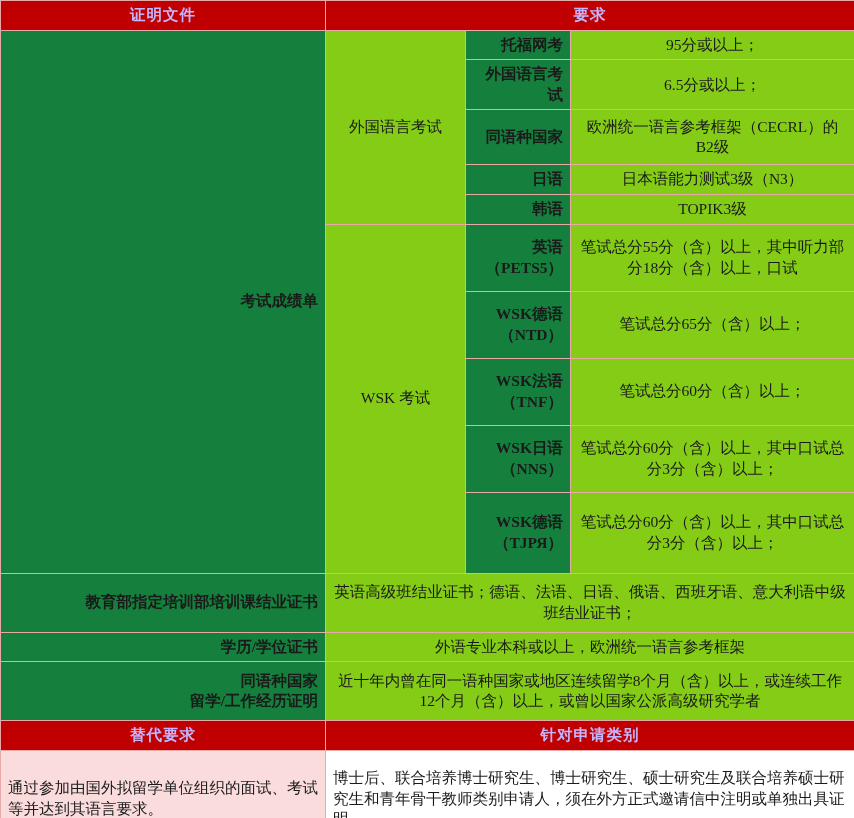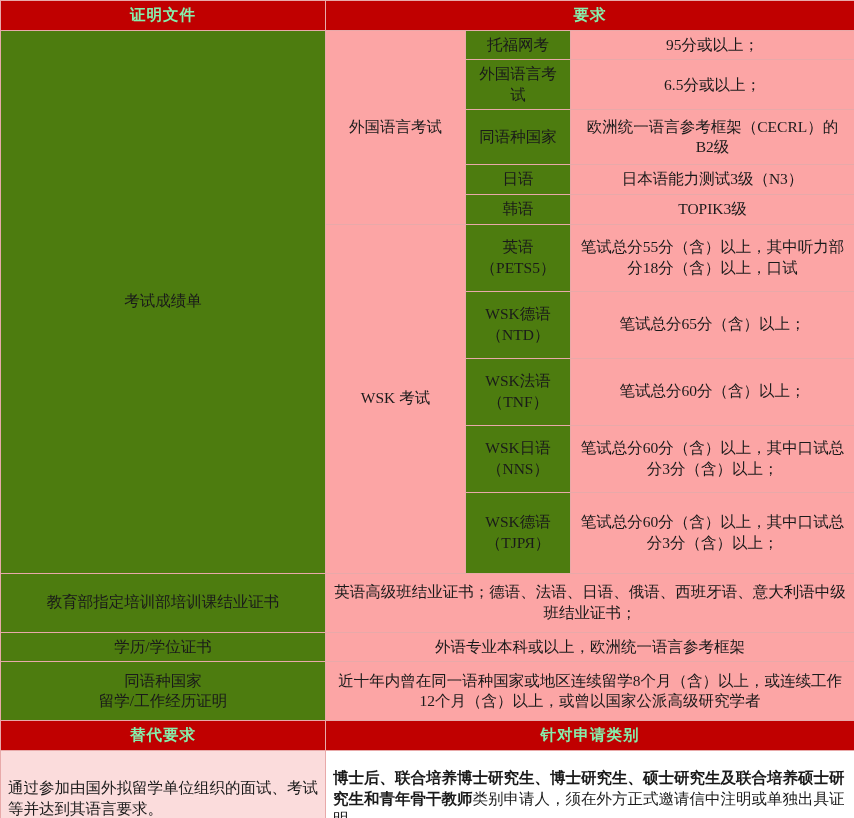--- a/index.html
+++ b/index.html
@@ -67,50 +67,51 @@
   table.doc td, table.doc th {
     border: 1px solid #e8a9a9;
     padding: 4px 7px;
     font-size: 15.5px;
     line-height: 1.33;
     vertical-align: middle;
     background-clip: padding-box;
   }
   .hdr {
     background: #c00000;
-    color: #86efac;
+    color: #c4b5fd;
     font-weight: bold;
     text-align: center;
     font-size: 17px;
     letter-spacing: 1px;
     border: 1px solid #c00000;
     padding: 5px 4px;
   }
   .pink {
-    background: #4d7c0f;
-    text-align: center;
+    background: #15803d;
+    text-align: right;
+    font-weight: bold;
   }
   .pink-left {
     background: #fbdcdc;
     text-align: left;
   }
   .white {
-    background: #fca5a5;
+    background: #84cc16;
     text-align: center;
   }
   .white-left {
     background: #ffffff;
     text-align: left;
   }
   .bigcell {
     font-size: 16px;
   }
   .ctr { text-align: center; margin-left: 44px; }
   .lft { text-align: center; }
-  b { font-weight: bold; }
+  b { font-weight: normal; }
   .sub2 { line-height: 1.3; }
 </style>
 </head>
 <body>
 
 <div class="watermark">
   <div class="wm-blob"></div>
   <div class="wm-text2">留学</div>
   <div class="wm-text">www.xxxxx.com</div>
 </div>

